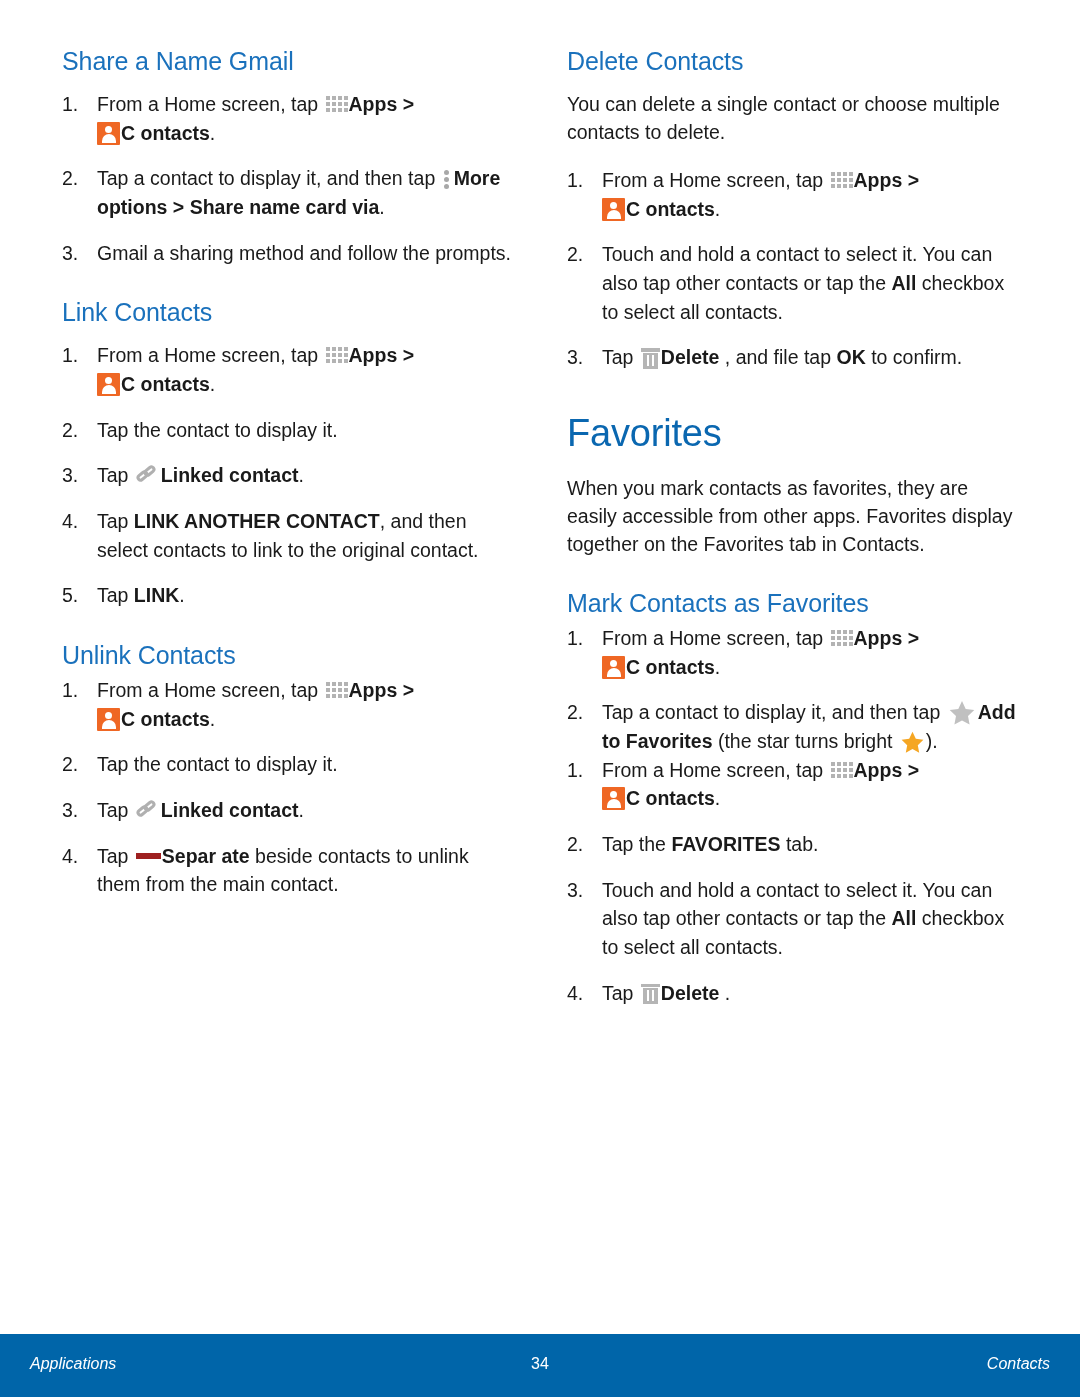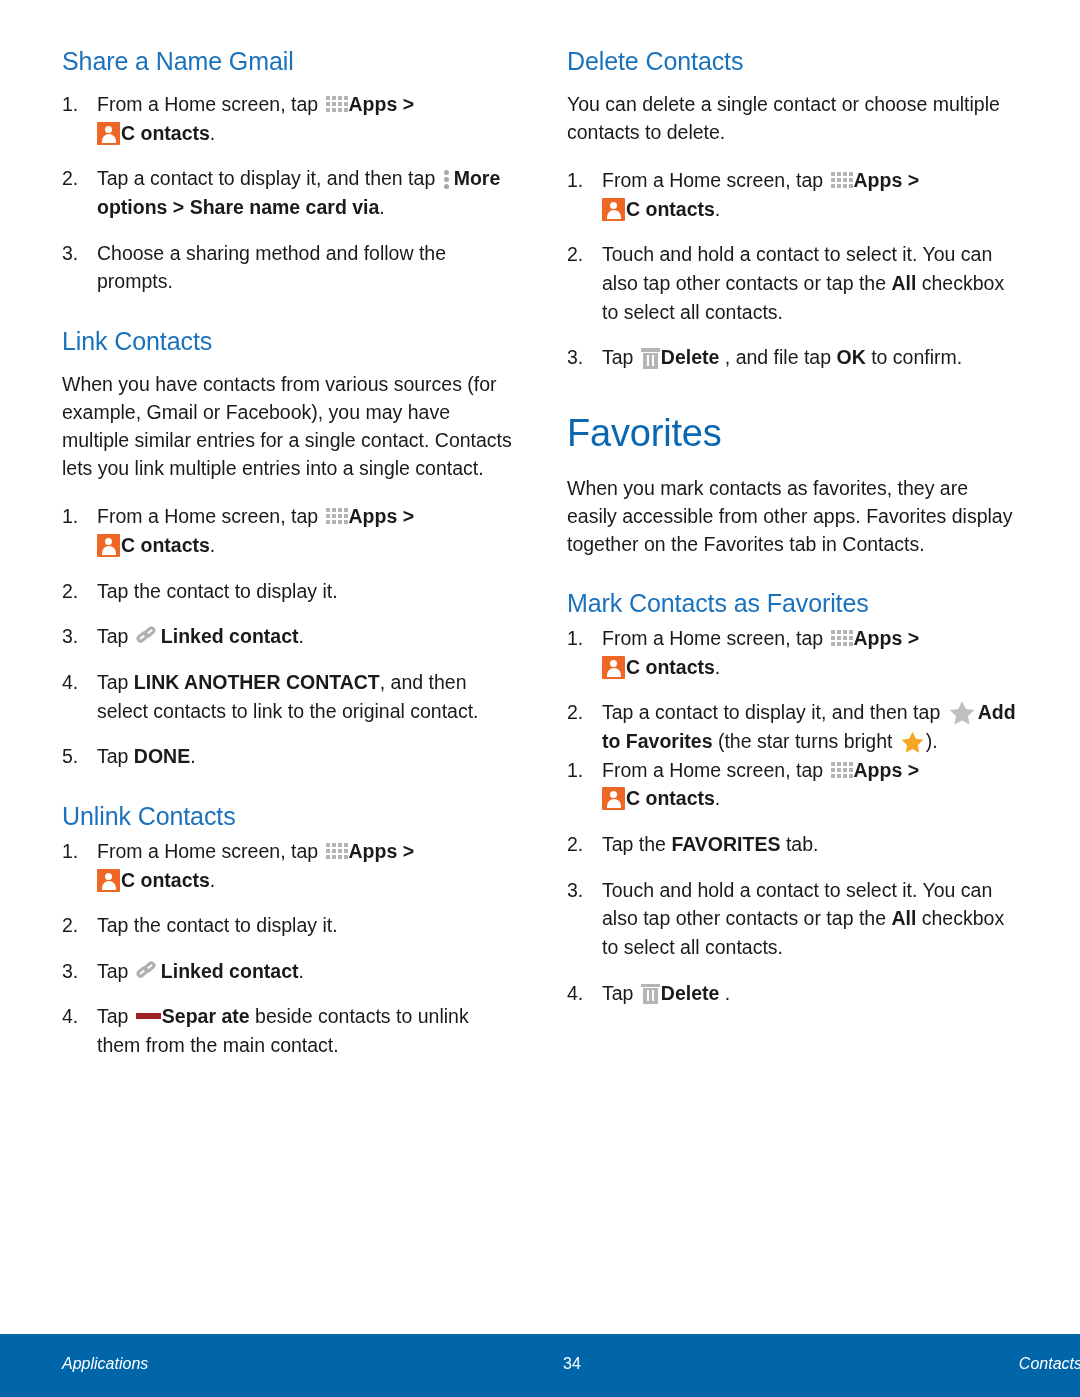--- a/index.html
+++ b/index.html
@@ -225,21 +225,20 @@
   .icon-star-small svg { display: block; width: 23px; height: 22px; }
 
   
   .footer {
     position: absolute;
     left: 0;
     top: 1334px;
     width: 1080px;
     height: 63px;
     background: #0065a9;
-    padding-left: 32px;
   }
   .footer .inner {
     position: relative;
     width: 1080px;
     height: 63px;
   }
   .footer .f-left,
   .footer .f-center,
   .footer .f-right {
     position: absolute;
@@ -266,46 +265,45 @@
         <li>
           <span class="num">1.</span>
           <span>From a Home screen, tap </span><span class="icon icon-apps"><i style="left:0px;top:2px"></i><i style="left:6px;top:2px"></i><i style="left:12px;top:2px"></i><i style="left:18px;top:2px"></i><i style="left:0px;top:8px"></i><i style="left:6px;top:8px"></i><i style="left:12px;top:8px"></i><i style="left:18px;top:8px"></i><i style="left:0px;top:14px"></i><i style="left:6px;top:14px"></i><i style="left:12px;top:14px"></i><i style="left:18px;top:14px"></i></span><b>Apps &gt; </b><br><span class="icon icon-contacts"><span class="head"></span><span class="body"></span></span><b>C ontacts</b><span>.</span>
         </li>
         <li>
           <span class="num">2.</span>
           <span>Tap a contact to display it, and then tap </span><span class="icon icon-more"><i></i><i></i><i></i></span><b>More options &gt; Share name card via</b><span>.</span>
         </li>
         <li>
           <span class="num">3.</span>
-          <span>Choose a sharing method and follow the prompts.</span>
+          <span>Gmail a sharing method and follow the prompts.</span>
         </li>
       </ol>
 
       <h3 class="section spaced">Link Contacts</h3>
-      <p class="body">When you have contacts from various sources (for example, Gmail or Facebook), you may have multiple similar entries for a single contact. Contacts lets you link multiple entries into a single contact.</p>
       <ol class="steps">
         <li>
           <span class="num">1.</span>
           <span>From a Home screen, tap </span><span class="icon icon-apps"><i style="left:0px;top:2px"></i><i style="left:6px;top:2px"></i><i style="left:12px;top:2px"></i><i style="left:18px;top:2px"></i><i style="left:0px;top:8px"></i><i style="left:6px;top:8px"></i><i style="left:12px;top:8px"></i><i style="left:18px;top:8px"></i><i style="left:0px;top:14px"></i><i style="left:6px;top:14px"></i><i style="left:12px;top:14px"></i><i style="left:18px;top:14px"></i></span><b>Apps &gt; </b><br><span class="icon icon-contacts"><span class="head"></span><span class="body"></span></span><b>C ontacts</b><span>.</span>
         </li>
         <li>
           <span class="num">2.</span>
           <span>Tap the contact to display it.</span>
         </li>
         <li>
           <span class="num">3.</span>
           <span>Tap </span><span class="icon icon-link"><i></i><i></i></span><b>Linked contact</b><span>.</span>
         </li>
         <li>
           <span class="num">4.</span>
           <span>Tap </span><b>LINK ANOTHER CONTACT</b><span>, and then select contacts to link to the original contact.</span>
         </li>
         <li>
           <span class="num">5.</span>
-          <span>Tap </span><b>DONE</b><span>.</span>
+          <span>Tap </span><b>LINK</b><span>.</span>
         </li>
       </ol>
 
       <h3 class="section spaced tight-below">Unlink Contacts</h3>
       <ol class="steps">
         <li>
           <span class="num">1.</span>
           <span>From a Home screen, tap </span><span class="icon icon-apps"><i style="left:0px;top:2px"></i><i style="left:6px;top:2px"></i><i style="left:12px;top:2px"></i><i style="left:18px;top:2px"></i><i style="left:0px;top:8px"></i><i style="left:6px;top:8px"></i><i style="left:12px;top:8px"></i><i style="left:18px;top:8px"></i><i style="left:0px;top:14px"></i><i style="left:6px;top:14px"></i><i style="left:12px;top:14px"></i><i style="left:18px;top:14px"></i></span><b>Apps &gt; </b><br><span class="icon icon-contacts"><span class="head"></span><span class="body"></span></span><b>C ontacts</b><span>.</span>
         </li>
         <li>

